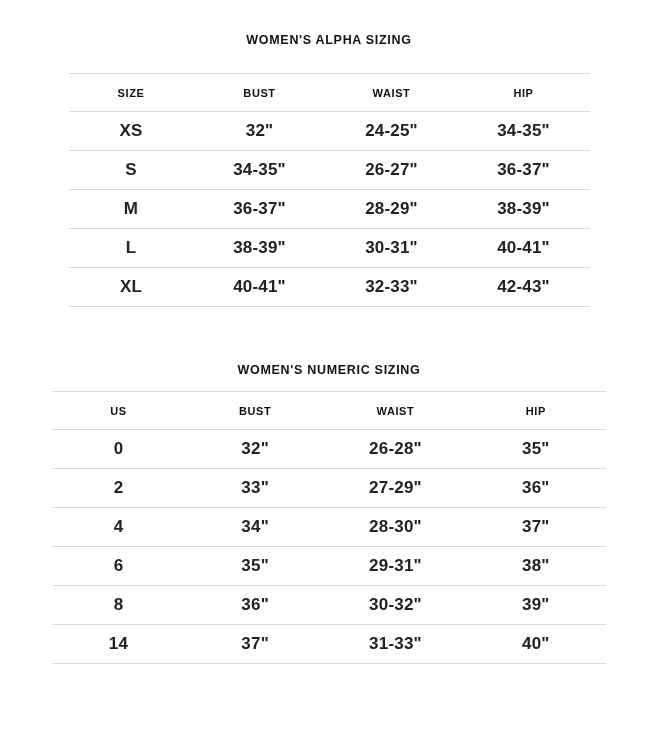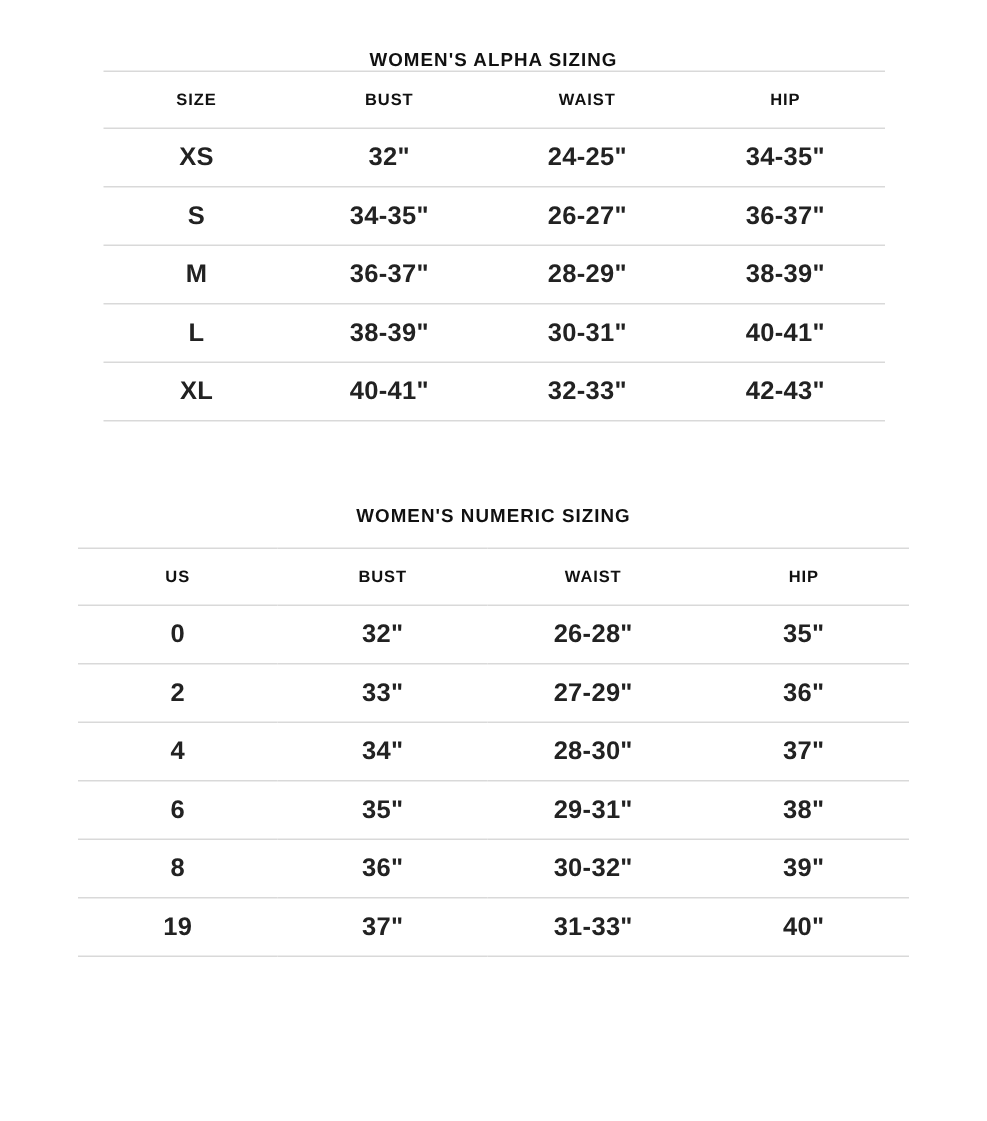--- a/index.html
+++ b/index.html
@@ -32,20 +32,21 @@
   }
   .section-1 .section-title { padding-top: 33px; }
   .section-2 .section-title { padding-top: 56px; text-align: center; }
   table.size-table {
     border-collapse: collapse;
     table-layout: fixed;
     margin: 0 auto;
   }
   .section-1 table.size-table {
     width: 521px;
+    margin-top: 26px;
   }
   .section-2 table.size-table {
     width: 554px;
     margin-top: 14px;
   }
   table.size-table th,
   table.size-table td {
     border-top: 1px solid #d9d9d9;
     border-bottom: 1px solid #d9d9d9;
     text-align: center;
@@ -167,21 +168,21 @@
           <td>29-31"</td>
           <td>38"</td>
         </tr>
         <tr>
           <td>8</td>
           <td>36"</td>
           <td>30-32"</td>
           <td>39"</td>
         </tr>
         <tr>
-          <td>19</td>
+          <td>14</td>
           <td>37"</td>
           <td>31-33"</td>
           <td>40"</td>
         </tr>
       </tbody>
     </table>
   </div>
 
 </div>
 

